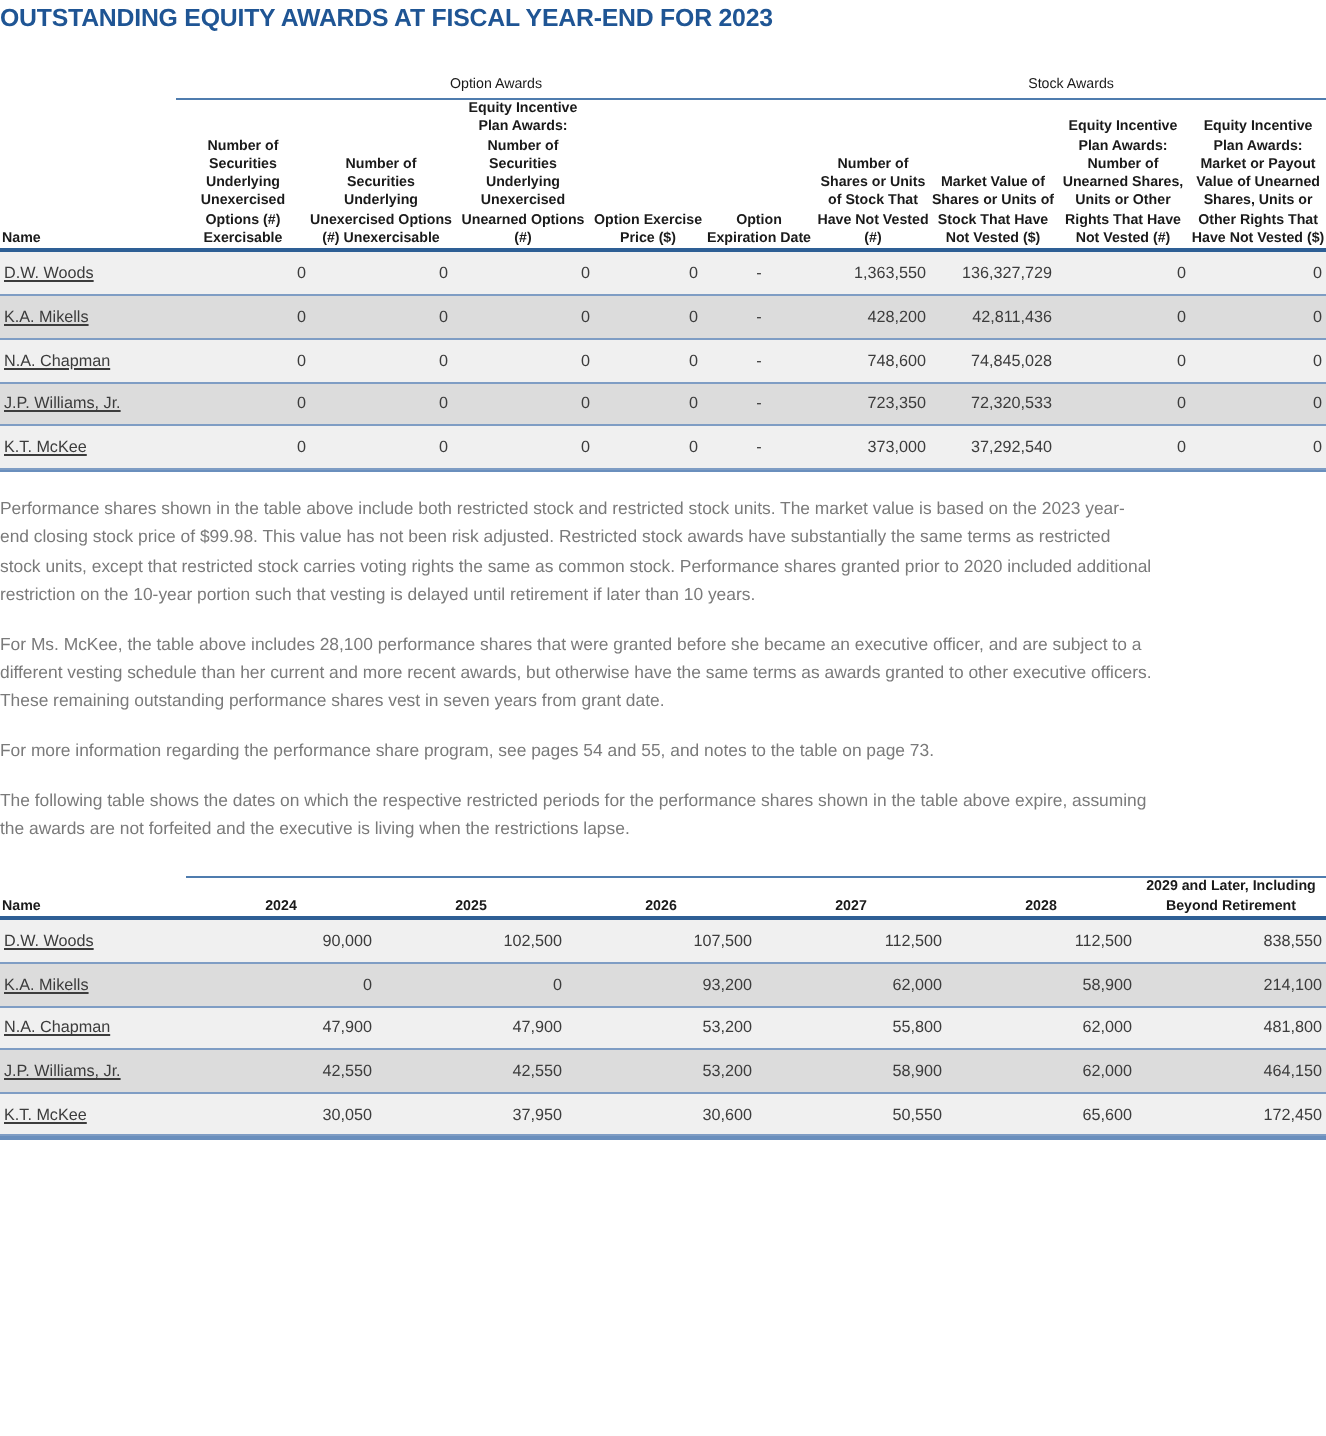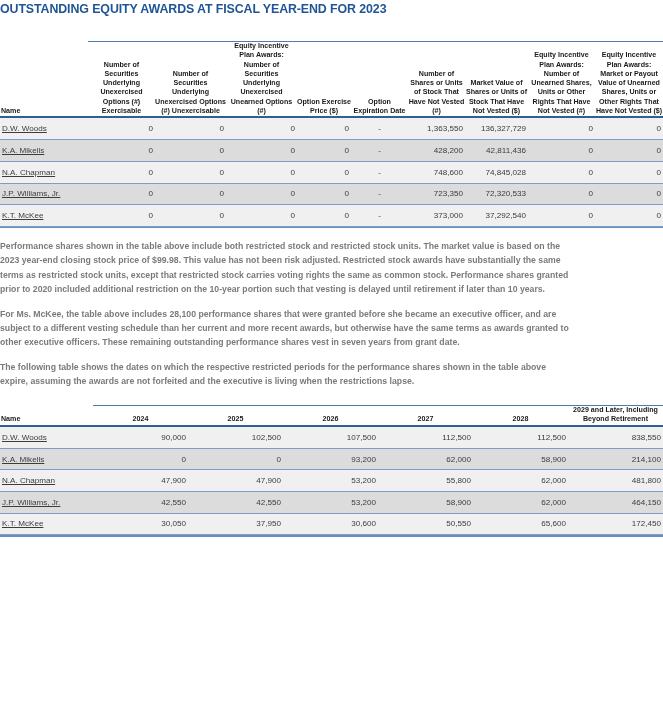--- a/index.html
+++ b/index.html
@@ -92,21 +92,20 @@
   td.dash { text-align: center; }
 
   
   .para {
     font-size: 8.7px;
     line-height: 14.1px;
     color: #7a7a7a;
     margin: 0;
     padding: 0;
     text-align: left;
-    font-weight: bold;
   }
   .p-block { padding-top: 11px; }
   .sp-14 { height: 14px; }
   .sp-22 { height: 22px; }
 </style>
 </head>
 <body>
 
 <div class="page">
 
@@ -124,20 +123,25 @@
       <col style="width:57px">
       <col style="width:57px">
       <col style="width:63px">
       <col style="width:67px">
       <col style="width:68px">
     </colgroup>
     <thead>
 
       <tr>
         <td></td>
+        <td class="grp-label" colspan="5">Option Awards</td>
+        <td class="grp-label" colspan="4">Stock Awards</td>
+      </tr>
+      <tr>
+        <td></td>
         <td class="grp-rule" colspan="5">
             <div></div>
           </td>
         <td class="grp-rule" colspan="4">
             <div></div>
           </td>
       </tr>
 
       <tr>
         <th class="colhead name-col">Name</th>
@@ -222,20 +226,23 @@
     </tbody>
   </table>
 
   <div class="p-block">
     <p class="para">Performance shares shown in the table above include both restricted stock and restricted stock units. The market value is based on the 2023 year-end closing stock price of $99.98. This value has not been risk adjusted. Restricted stock awards have substantially the same terms as restricted stock units, except that restricted stock carries voting rights the same as common stock. Performance shares granted prior to 2020 included additional restriction on the 10-year portion such that vesting is delayed until retirement if later than 10 years.</p>
   </div>
   <div class="p-block">
     <p class="para">For Ms. McKee, the table above includes 28,100 performance shares that were granted before she became an executive officer, and are subject to a different vesting schedule than her current and more recent awards, but otherwise have the same terms as awards granted to other executive officers. These remaining outstanding performance shares vest in seven years from grant date.</p>
   </div>
   <div class="p-block">
+    <p class="para">For more information regarding the performance share program, see pages 54 and 55, and notes to the table on page 73.</p>
+  </div>
+  <div class="p-block">
     <p class="para">The following table shows the dates on which the respective restricted periods for the performance shares shown in the table above expire, assuming the awards are not forfeited and the executive is living when the restrictions lapse.</p>
   </div>
 
   <div class="sp-14"></div>
 
   <table class="fin">
     <colgroup>
       <col style="width:93px">
       <col style="width:95px">
       <col style="width:95px">

